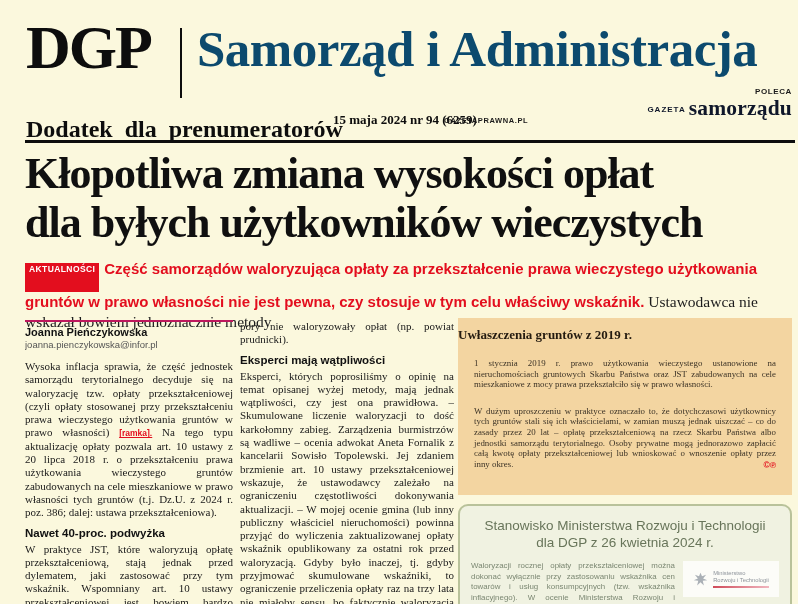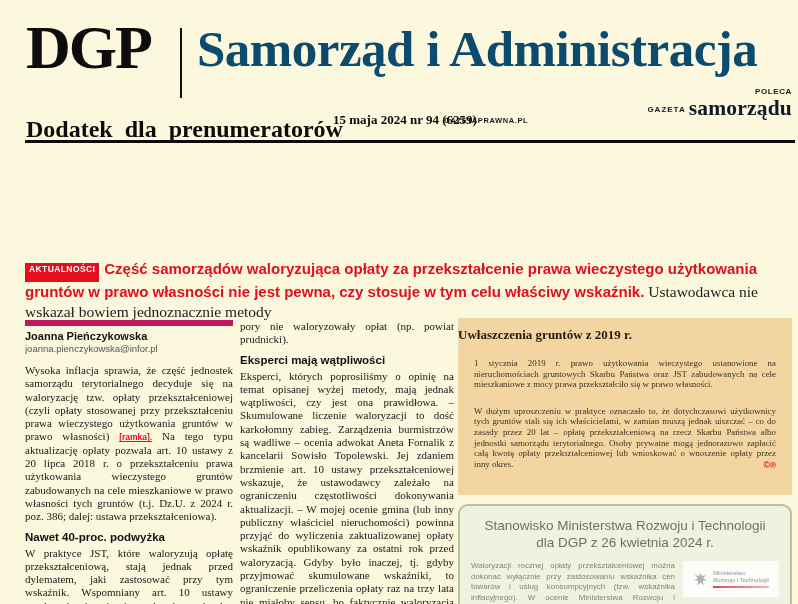--- a/index.html
+++ b/index.html
@@ -16,28 +16,28 @@
   .mast-issue{position:absolute;left:333px;top:113px;font:700 13px/1 "Liberation Serif",serif;color:#0d0d0d;white-space:nowrap;}
   .mast-site{position:absolute;left:444px;top:117px;font:700 7.5px/1 "Liberation Sans",sans-serif;letter-spacing:0.6px;color:#1a1a1a;}
   .poleca{position:absolute;right:6px;top:88px;font:700 8px/1 "Liberation Sans",sans-serif;letter-spacing:0.6px;color:#1a1a1a;text-align:right;}
   .partner{position:absolute;right:6px;top:96px;text-align:right;color:#0f172a;line-height:19px;white-space:nowrap;}
   .partner .gaz{font:700 8px "Liberation Sans",sans-serif;letter-spacing:1px;margin-right:3px;vertical-align:3px;}
   .partner .big{font:700 21.5px "Liberation Serif",serif;letter-spacing:0.2px;}
   .rule-top{position:absolute;left:25px;top:140px;width:770px;height:3px;background:#0d0d0d;}
   
   .headline{position:absolute;left:25px;top:149px;width:770px;font:700 44px/49px "Liberation Serif",serif;letter-spacing:-1px;color:#101010;}
   .lead{position:absolute;left:25px;top:259px;width:770px;font:700 15px/19.5px "Liberation Sans",sans-serif;color:#e30e1e;text-align:left;}
-  .lead .badge{display:inline-block;background:#e30e1e;color:#fff;font:700 8.5px/1 "Liberation Sans",sans-serif;letter-spacing:0.4px;padding:2px 4px 9px;vertical-align:2.5px;margin-right:5px;}
+  .lead .badge{display:inline-block;background:#e30e1e;color:#fff;font:700 8.5px/1 "Liberation Sans",sans-serif;letter-spacing:0.4px;padding:2px 4px 19px;vertical-align:2.5px;margin-right:5px;}
   .lead .tail{font:400 15.5px/19.5px "Liberation Serif",serif;color:#1c1c1c;font-weight:400;}
   
   .col{position:absolute;top:320px;height:284px;overflow:hidden;}
   .col1{left:25px;width:208px;}
   .col2{left:240px;width:214px;}
   .col3{left:458px;top:318px;width:334px;height:286px;}
-  .byline{border-top:6px solid #be185d;padding-top:4px;margin-bottom:9px;}
+  .byline{border-top:2px solid #be185d;padding-top:4px;margin-bottom:9px;}
   .byline .author{font:700 11px/13px "Liberation Sans",sans-serif;color:#111;}
   .byline .email{font:400 9.5px/12px "Liberation Sans",sans-serif;color:#555;}
   .col p{margin:0;font:400 11px/13.3px "Liberation Serif",serif;text-align:justify;color:#191919;}
   .subhead{font:700 11.5px/14px "Liberation Sans",sans-serif;color:#111;margin:6px 0 3px;}
   .ramka{color:#e30e1e;font:700 8.5px "Liberation Sans",sans-serif;text-decoration:underline;}
   
   .box-info{background:#f3d5a1;padding:9px 0 10px;margin-bottom:9px;min-height:96px;}
   .box-info .bi-title{font:700 13px/15px "Liberation Serif",serif;color:#241b10;margin-bottom:6px;}
   .box-info p{margin:16px;font:400 8.9px/10.6px "Liberation Serif",serif;color:#3c3326;text-align:justify;}
   .box-info .rights{color:#e30e1e;font:700 8.5px "Liberation Sans",sans-serif;float:right;margin-top:1px;}
@@ -60,20 +60,24 @@
   <div class="mast-title">Samorząd i Administracja</div>
   <div class="mast-subtitle">Dodatek dla prenumeratorów</div>
   <div class="mast-issue">15 maja 2024 nr 94 (6259)</div>
   <div class="mast-site">GAZETAPRAWNA.PL</div>
   <div class="poleca">POLECA</div>
   <div class="partner">
     <span class="gaz">GAZETA</span><span class="big">samorządu</span><br>
   </div>
   <div class="rule-top"></div>
 
+  <div class="headline">
+    <div>Kłopotliwa zmiana wysokości opłat</div>
+    <div>dla byłych użytkowników wieczystych</div>
+  </div>
 
   <div class="lead">
     <span class="badge">AKTUALNOŚCI</span><span>Część samorządów waloryzująca opłaty za przekształcenie prawa wieczystego użytkowania gruntów w prawo własności nie jest pewna, czy stosuje w tym celu właściwy wskaźnik.</span><span class="tail"> Ustawodawca nie wskazał bowiem jednoznacznie metody</span>
   </div>
 
   <div class="col col1">
     <div class="byline">
       <div class="author">Joanna Pieńczykowska</div>
       <div class="email">joanna.pienczykowska@infor.pl</div>
     </div>

